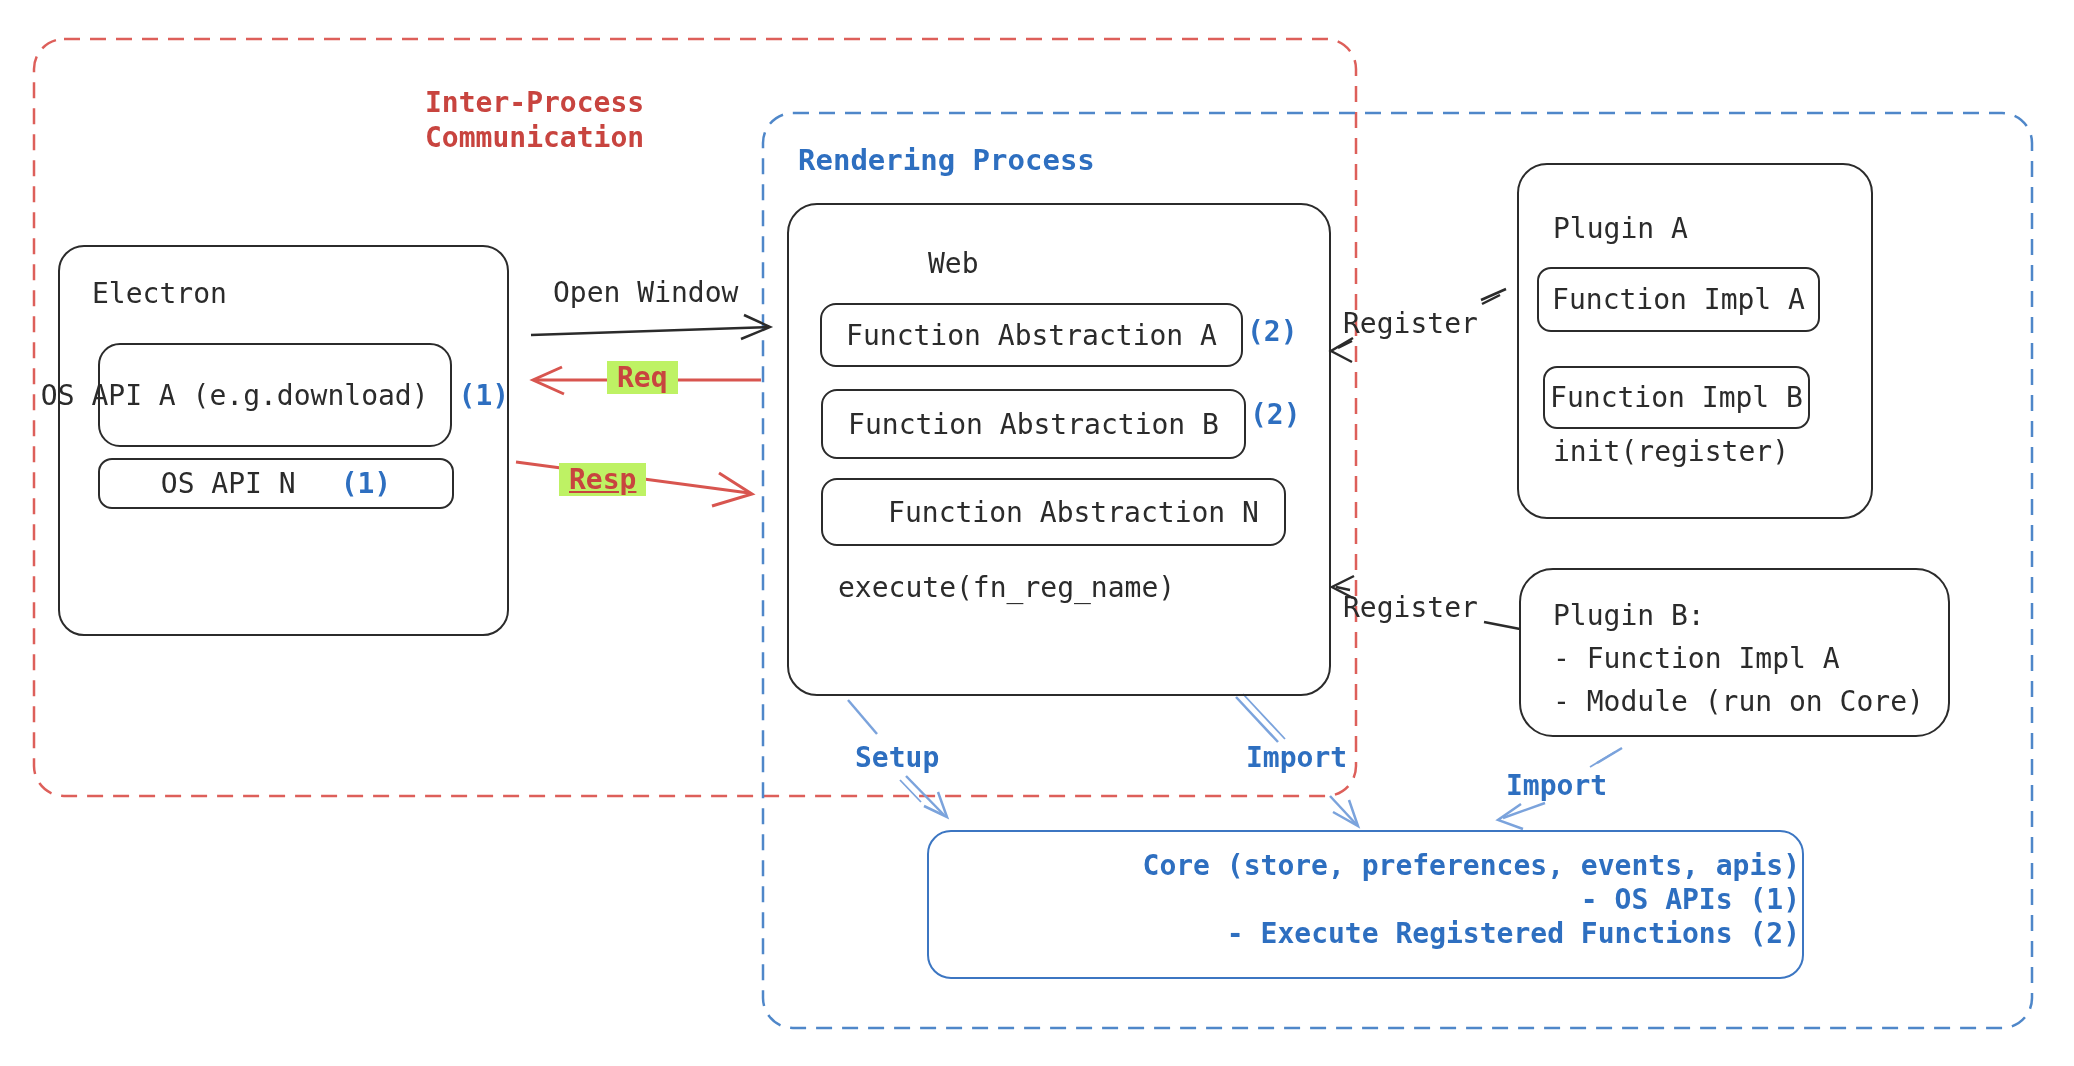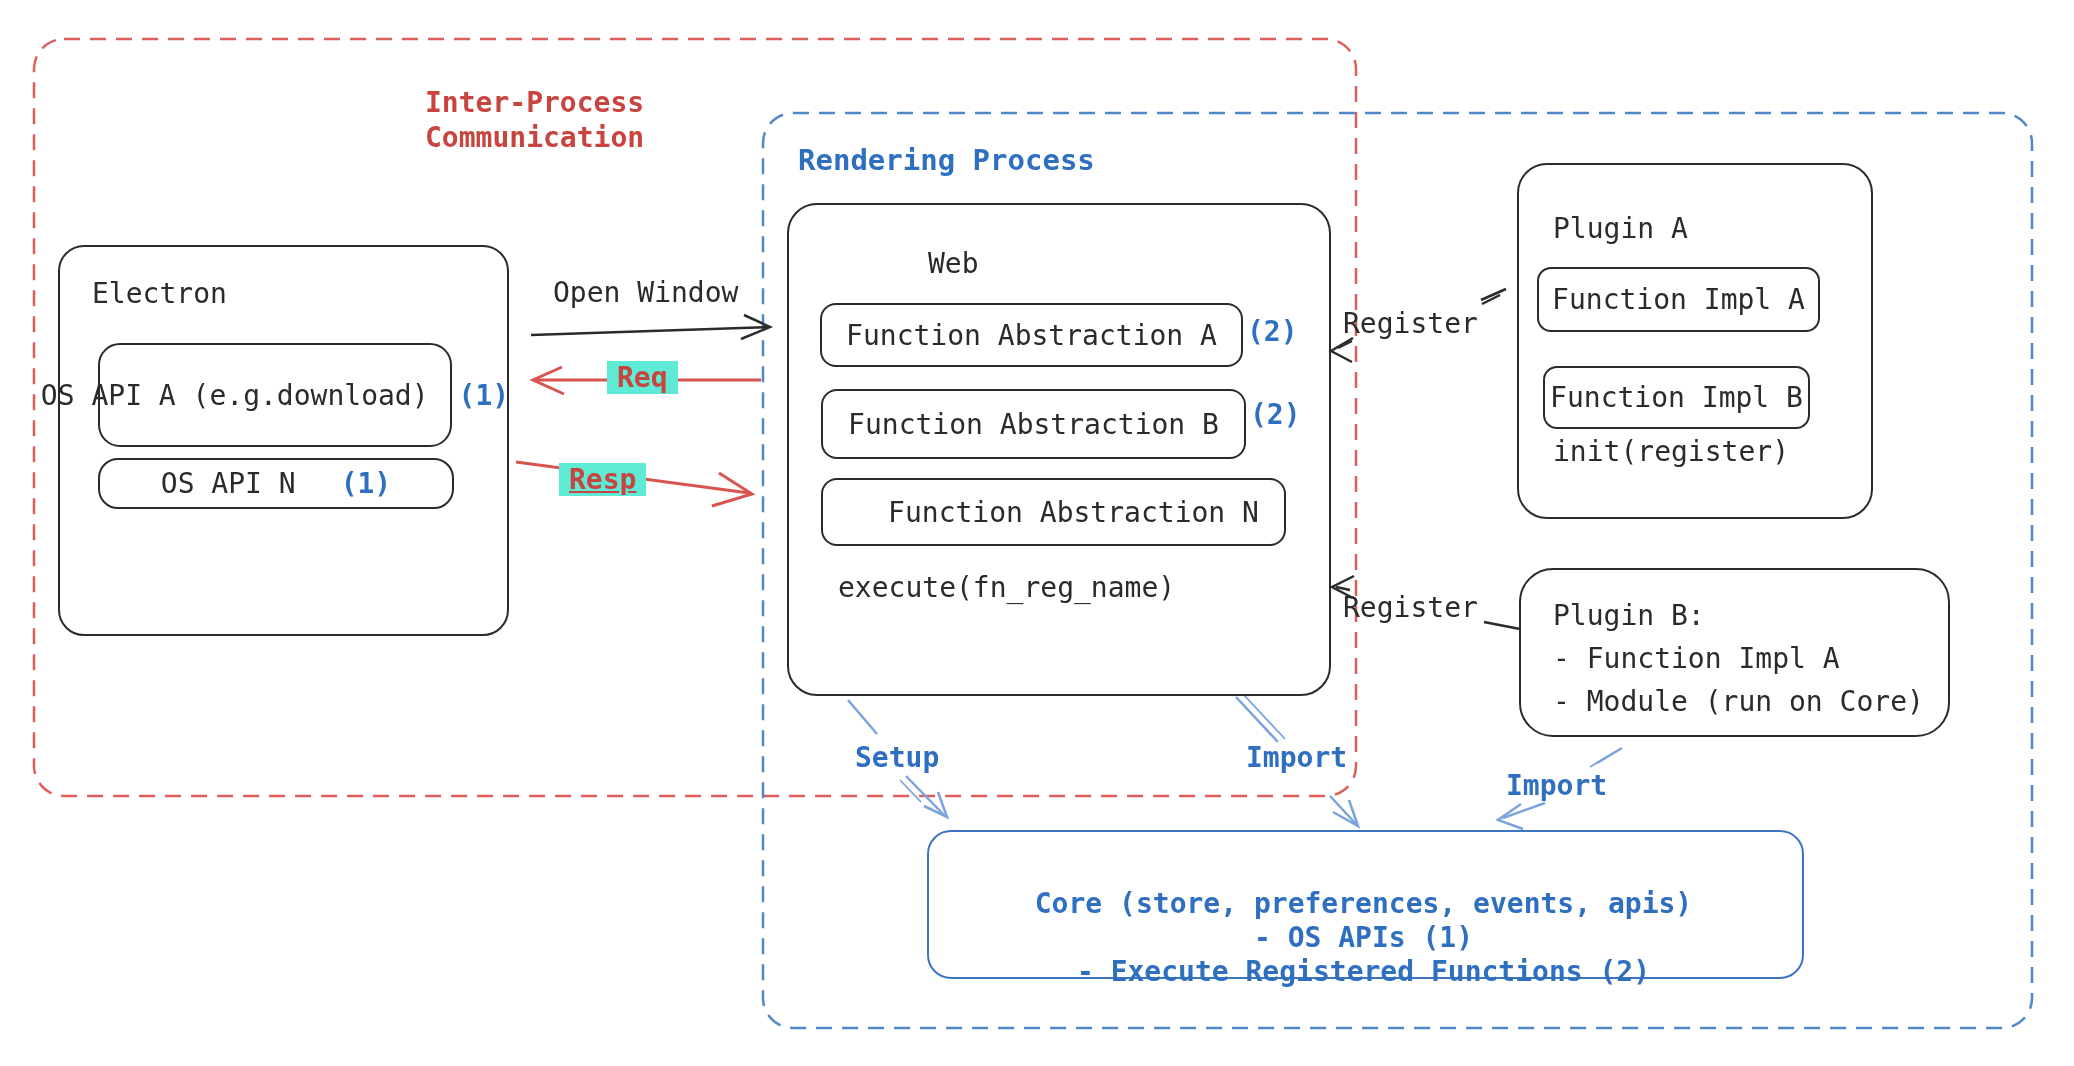--- a/index.html
+++ b/index.html
@@ -9,21 +9,21 @@
     color:#2b2b2b; position:relative;
   }
   #stage { position:absolute; left:0; top:0; width:2074px; height:1025px; }
   svg.overlay { position:absolute; left:0; top:0; z-index:0; }
   .box { position:absolute; border:2px solid #2b2b2b; background:transparent; z-index:1; }
   .t { position:absolute; font-size:28px; line-height:33px; white-space:nowrap; z-index:2; }
   .bold { font-weight:600; }
   .red  { color:#c8443f; }
   .blue { color:#2e6fc0; }
   .center { display:flex; align-items:center; justify-content:center; }
-  .mask { background:#5eead4; padding:0 10px; }
+  .mask { background:#bef264; padding:0 10px; }
   .innerline { font-size:28px; line-height:33px; white-space:nowrap; }
 </style>
 </head>
 <body>
 
 <div id="stage">
 
   <svg class="overlay" width="2074" height="1066" viewBox="0 0 2074 1066">
 
     <rect x="34" y="39" width="1322" height="757" rx="30" fill="none" stroke="#dd5f5a" stroke-width="2.5" stroke-dasharray="16 10"></rect>
@@ -85,21 +85,21 @@
   <div class="box" style="left:58px; top:245px; width:447px; height:387px; border-radius:26px;"></div>
   <div class="t" style="left:92px; top:277px;">Electron</div>
 
   <div class="box center" style="left:98px; top:343px; width:350px; height:100px; border-radius:22px; flex-direction:row;">
     <div class="innerline">OS API A (e.g.</div>
     <div class="innerline">
       <span>download)</span><span class="blue bold" style="margin-left:30px;">(1)</span>
     </div>
   </div>
 
-  <div class="box center" style="left:98px; top:458px; width:352px; height:47px; border-radius:20px;">
+  <div class="box center" style="left:98px; top:458px; width:352px; height:47px; border-radius:14px;">
     <span class="innerline">OS API N</span>
     <span class="innerline blue bold" style="margin-left:45px;">(1)</span>
   </div>
 
   <div class="t" style="left:553px; top:276px;">Open Window</div>
   <div class="t red bold mask" style="left:607px; top:361px;">Req</div>
   <div class="t red bold mask" style="left:559px; top:463px;text-decoration:underline;">Resp</div>
   <div class="t" style="left:1343px; top:307px;">Register</div>
   <div class="t" style="left:1343px; top:591px;">Register</div>
   <div class="t blue bold" style="left:855px; top:741px;">Setup</div>
@@ -138,19 +138,19 @@
   <div class="t" style="left:1553px; top:435px;">init(register)</div>
 
   <div class="box" style="left:1519px; top:568px; width:427px; height:165px; border-radius:34px;"></div>
   <div class="t" style="left:1553px; top:594px; line-height:43px;">
     <div>Plugin B:</div>
     <div>- Function Impl A</div>
     <div>- Module (run on Core)</div>
   </div>
 
   <div class="box" style="left:927px; top:830px; width:873px; height:145px; border-radius:24px; border-color:#3c76c2;"></div>
-  <div class="t blue bold" style="left:927px; top:849px; width:873px; text-align:center; line-height:34px;margin-top:38px;">
+  <div class="t blue bold" style="left:927px; top:849px; width:873px; text-align:right; line-height:34px;">
     <div>Core (store, preferences, events, apis)</div>
     <div>- OS APIs (1)</div>
     <div>- Execute Registered Functions (2)</div>
   </div>
 
 </div>
 
 </body></html>

